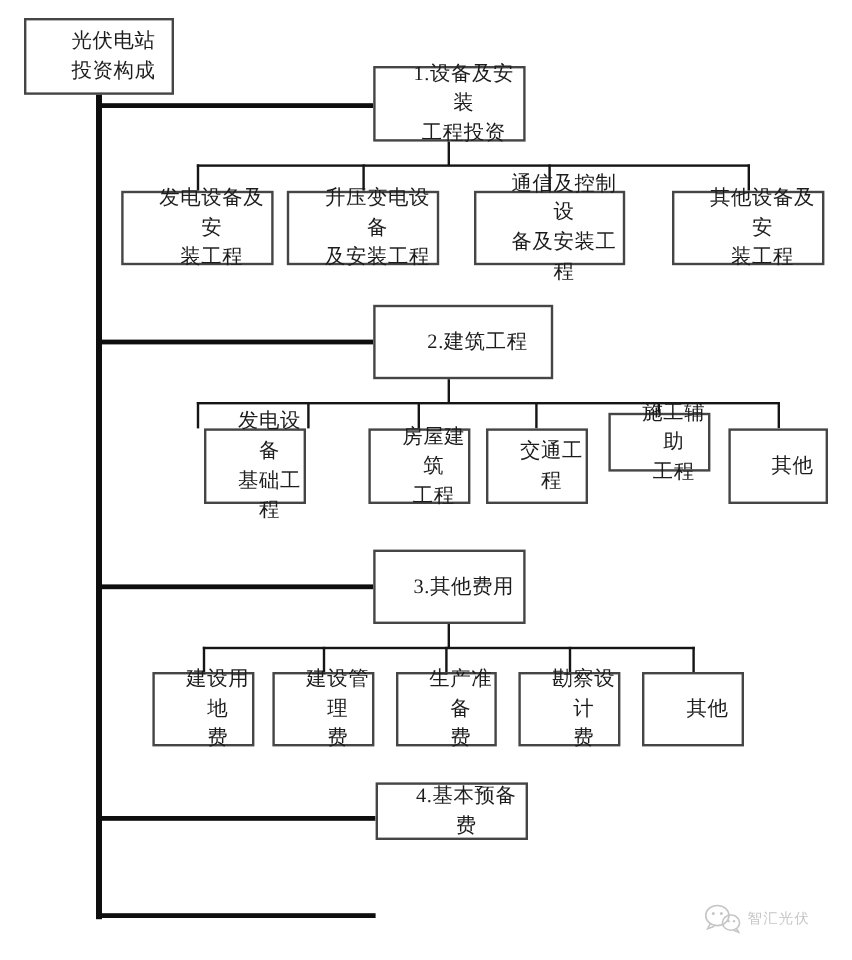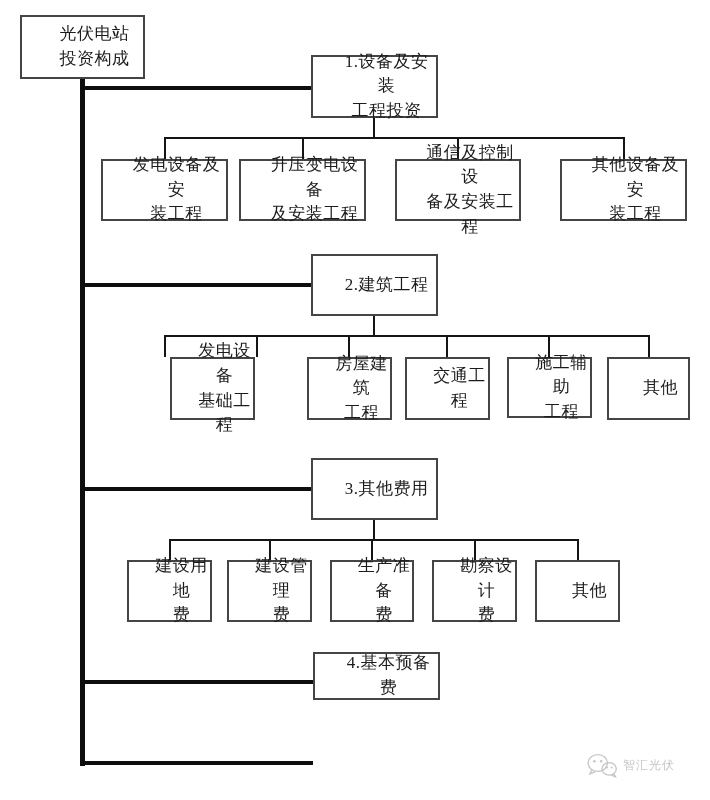--- a/index.html
+++ b/index.html
@@ -52,21 +52,21 @@
   <div class="vline thick" style="left:80px;top:79px;width:5px;height:687px;"></div>
 
   <div class="hline thick" style="left:85px;top:86px;width:226px;height:4px;"></div>
   <div class="hline thick" style="left:85px;top:283px;width:226px;height:4px;"></div>
   <div class="hline thick" style="left:85px;top:487px;width:226px;height:4px;"></div>
   <div class="hline thick" style="left:85px;top:680px;width:228px;height:4px;"></div>
   <div class="hline thick" style="left:85px;top:761px;width:228px;height:4px;"></div>
 
   <div class="box" style="left:311px;top:55px;width:127px;height:63px;">1.设备及安装
 工程投资</div>
-  <div class="box" style="left:311px;top:254px;width:127px;height:62px;">2.建筑工程</div>
+  <div class="box" style="left:311px;top:254px;width:150px;height:62px;">2.建筑工程</div>
   <div class="box" style="left:311px;top:458px;width:127px;height:62px;">3.其他费用</div>
   <div class="box" style="left:313px;top:652px;width:127px;height:48px;">4.基本预备费</div>
 
   <div class="vline" style="left:373px;top:118px;width:2px;height:20px;"></div>
   <div class="hline" style="left:164px;top:137px;width:461px;height:2px;"></div>
   <div class="vline" style="left:164px;top:137px;width:2px;height:22px;"></div>
   <div class="vline" style="left:302px;top:137px;width:2px;height:22px;"></div>
   <div class="vline" style="left:457px;top:137px;width:2px;height:22px;"></div>
   <div class="vline" style="left:623px;top:137px;width:2px;height:22px;"></div>
 
@@ -86,21 +86,21 @@
   <div class="vline" style="left:348px;top:335px;width:2px;height:22px;"></div>
   <div class="vline" style="left:446px;top:335px;width:2px;height:22px;"></div>
   <div class="vline" style="left:548px;top:335px;width:2px;height:22px;"></div>
   <div class="vline" style="left:648px;top:335px;width:2px;height:22px;"></div>
 
   <div class="box" style="left:123px;top:357px;width:85px;height:63px;margin-left:47px;">发电设备
 基础工程</div>
   <div class="box" style="left:307px;top:357px;width:85px;height:63px;">房屋建筑
 工程</div>
   <div class="box" style="left:405px;top:357px;width:85px;height:63px;">交通工程</div>
-  <div class="box" style="left:507px;top:357px;width:85px;height:61px;">施工辅助
+  <div class="box" style="left:507px;top:344px;width:85px;height:49px;">施工辅助
 工程</div>
   <div class="box" style="left:607px;top:357px;width:83px;height:63px;">其他</div>
 
   <div class="vline" style="left:373px;top:520px;width:2px;height:20px;"></div>
   <div class="hline" style="left:169px;top:539px;width:410px;height:2px;"></div>
   <div class="vline" style="left:169px;top:539px;width:2px;height:21px;"></div>
   <div class="vline" style="left:269px;top:539px;width:2px;height:21px;"></div>
   <div class="vline" style="left:371px;top:539px;width:2px;height:21px;"></div>
   <div class="vline" style="left:474px;top:539px;width:2px;height:21px;"></div>
   <div class="vline" style="left:577px;top:539px;width:2px;height:21px;"></div>

